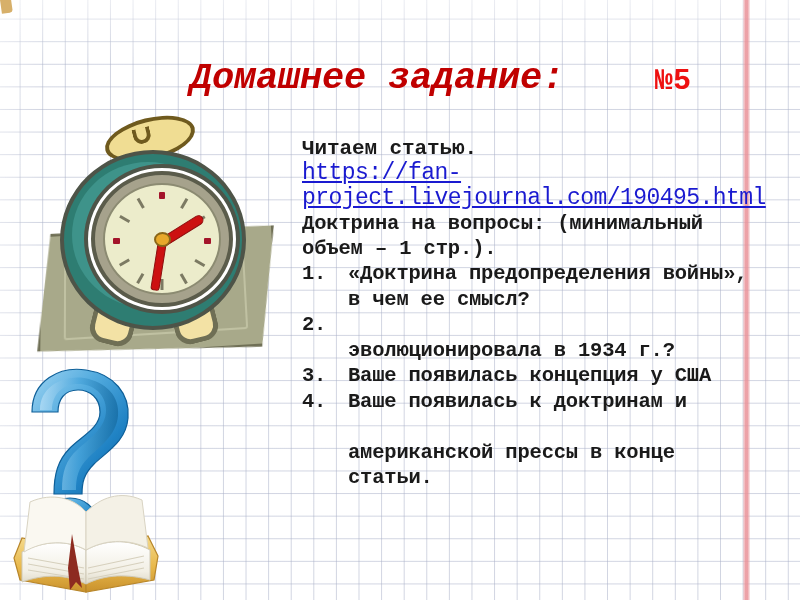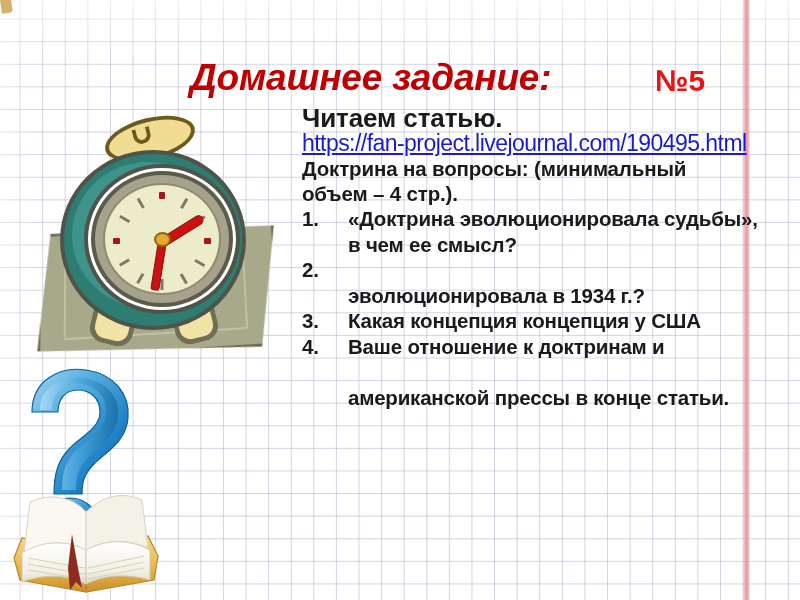--- a/index.html
+++ b/index.html
@@ -6,21 +6,21 @@
     margin: 0;
     padding: 0;
     background: #ffffff;
   }
   #slide {
     position: relative;
     width: 800px;
     height: 600px;
     overflow: hidden;
     background-color: #ffffff;
-    font-family: Liberation Sans, sans-serif;
+    font-family: Liberation Mono, monospace;
   }
 
   
   #grid-bg {
     position: absolute;
     inset: 0;
     background-color: #ffffff;
     background-image:
       linear-gradient(to right, rgba(171,178,201,0.55) 1.4px, transparent 1.4px),
       linear-gradient(to bottom, rgba(171,178,201,0.55) 1.4px, transparent 1.4px);
@@ -83,25 +83,26 @@
 
   
   #body-block {
     position: absolute;
     left: 296px;
     top: 106px;
     width: 470px;
     color: #1a1a1a;
   }
   .lead-line {
-    font-size: 26px;
+    font-size: 21px;
     font-weight: bold;
     line-height: 25px;
     letter-spacing: -0.1px;
     padding-left: 6px;
+    margin-top: 30px;
   }
   .url-line {
     font-size: 23px;
     font-weight: normal;
     line-height: 25px;
     color: #1a1ad0;
     text-decoration: underline;
     letter-spacing: -0.55px;
     padding-left: 6px;
     cursor: pointer;
@@ -447,39 +448,39 @@
   <div id="title">Домашнее задание:</div>
   <div id="title-number">№5</div>
 
   <div id="body-block">
 
     <div class="lead-line">Читаем статью.</div>
 
     <div class="url-line">https://fan-project.livejournal.com/190495.html</div>
 
     <div class="para-line">Доктрина на вопросы: (минимальный</div>
-    <div class="para-line">объем – 4 стр.).</div>
+    <div class="para-line">объем – 1 стр.).</div>
 
     <ol id="q-list">
       <li>
         <span class="li-num">1.</span>
-        <span>«Доктрина эволюционировала судьбы»,</span><br>
+        <span>«Доктрина предопределения войны»,</span><br>
         <span>в чем ее смысл?</span>
       </li>
       <li>
         <span class="li-num">2.</span>
         <br>
         <span>эволюционировала в 1934 г.?</span>
       </li>
       <li>
         <span class="li-num">3.</span>
-        <span>Какая концепция концепция у США</span><br>
+        <span>Ваше появилась концепция у США</span><br>
       </li>
       <li>
         <span class="li-num">4.</span>
-        <span>Ваше отношение к доктринам и</span><br>
+        <span>Ваше появилась к доктринам и</span><br>
         <br>
         <span>американской прессы в конце статьи.</span>
       </li>
     </ol>
   </div>
 
 </div>
 
 </body></html>

